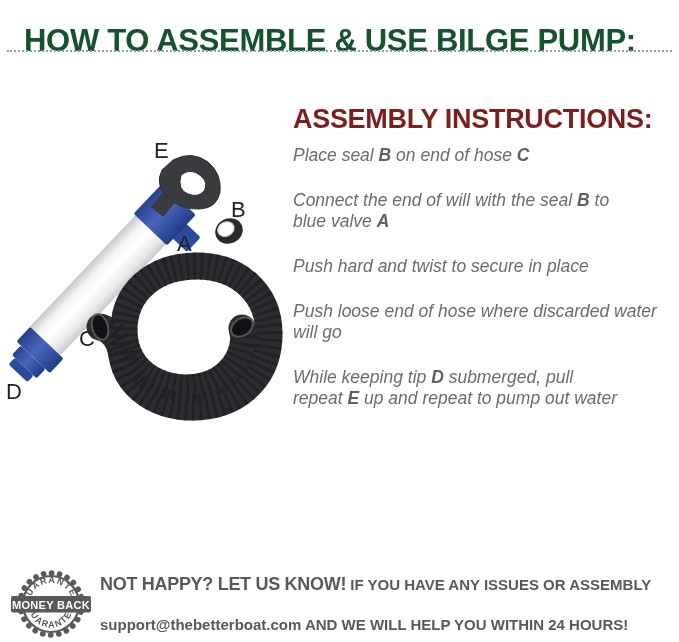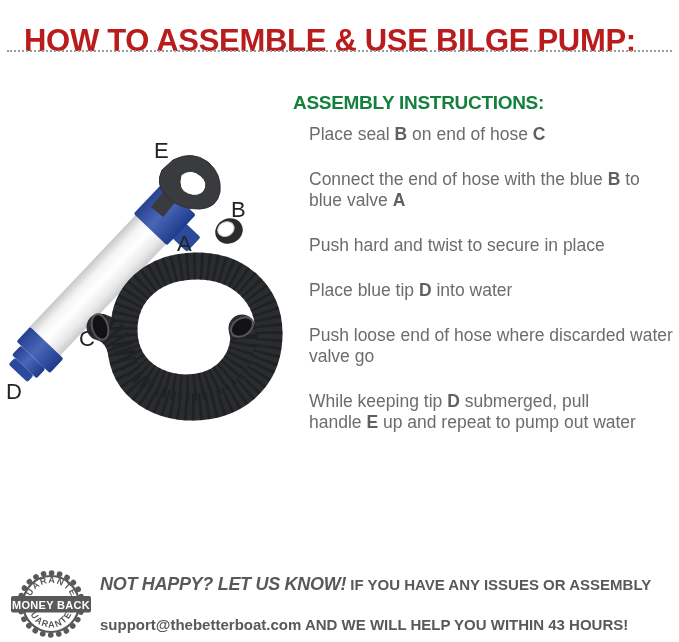--- a/index.html
+++ b/index.html
@@ -2,41 +2,41 @@
 <html><head>
 <meta charset="utf-8">
 <style>
   html,body{margin:0;padding:0;}
   body{
     width:679px;height:642px;position:relative;overflow:hidden;
     background:#ffffff;font-family:"Liberation Sans",sans-serif;
   }
   .title{
     position:absolute;left:24px;top:2px;width:650px;
-    font-size:31px;font-weight:bold;color:#b91c1c;letter-spacing:-0.3px;white-space:nowrap;
+    font-size:31px;font-weight:bold;color:#14532d;letter-spacing:-0.3px;white-space:nowrap;
   }
   .divider{
     position:absolute;top:50px;left:7px;right:7px;height:0;
     border-top:2px dotted #9b9b9f;
   }
   .figure{position:absolute;left:0;top:132px;}
   .col{position:absolute;left:293px;top:92px;width:383px;color:#6B6C6E;}
   .col h2{
-    font-size:19px;font-weight:bold;color:#15803d;margin:0 0 10px 0;letter-spacing:-0.3px;white-space:nowrap;
+    font-size:27px;font-weight:bold;color:#7f1d1d;margin:12px 0 10px 0;letter-spacing:-0.3px;white-space:nowrap;
   }
   .col h2.second{margin-top:63px;}
   .col p{
-    font-size:17.5px;line-height:21px;margin:0 0 24px 16px;white-space:nowrap;
+    font-size:17.5px;line-height:21px;margin:0 0 24px 0;white-space:nowrap;font-style:italic;
   }
   .col p b{font-weight:bold;color:#5f6062;}
   .footer-text{
     position:absolute;left:100px;top:574px;width:578px;
     font-size:15px;font-weight:bold;color:#58595B;line-height:20px;white-space:nowrap;
   }
-  .footer-text .headline{font-style:italic;font-size:18px;letter-spacing:-0.3px;}
+  .footer-text .headline{font-size:18px;letter-spacing:-0.3px;}
   .footer-text .email{
     text-transform:none;color:#58595B;cursor:pointer;
   }
   .badge{position:absolute;left:9px;top:567px;}
   svg text{font-family:"Liberation Sans",sans-serif;}
 </style>
 </head>
 <body>
 
 <h1 class="title">HOW TO ASSEMBLE &amp; USE BILGE PUMP:</h1>
@@ -113,26 +113,25 @@
   <text x="154" y="158" font-size="22" fill="#222325">E</text>
   <text x="231" y="217" font-size="22" fill="#222325">B</text>
   <text x="177" y="251" font-size="22" fill="#222325">A</text>
   <text x="79" y="346" font-size="22" fill="#222325">C</text>
   <text x="6" y="399" font-size="22" fill="#222325">D</text>
 </svg>
 
 <div class="col">
   <h2>ASSEMBLY INSTRUCTIONS:</h2>
   <p><span>Place seal </span><b>B</b><span> on end of hose </span><b>C</b></p>
-  <p><span>Connect the end of hose with the blue </span><b>B</b><span> to</span><br><span>blue valve </span><b>A</b></p>
+  <p><span>Connect the end of will with the seal </span><b>B</b><span> to</span><br><span>blue valve </span><b>A</b></p>
   <p><span>Push hard and twist to secure in place</span></p>
 
-  <p><span>Place blue tip </span><b>D</b><span> into water</span></p>
-  <p><span>Push loose end of hose where discarded water</span><br><span>valve go</span></p>
-  <p><span>While keeping tip </span><b>D</b><span> submerged, pull</span><br><span>handle </span><b>E</b><span> up and repeat to pump out water</span></p>
+  <p><span>Push loose end of hose where discarded water</span><br><span>will go</span></p>
+  <p><span>While keeping tip </span><b>D</b><span> submerged, pull</span><br><span>repeat </span><b>E</b><span> up and repeat to pump out water</span></p>
 </div>
 
 <svg class="badge" width="84" height="76" viewBox="0 0 84 76" xmlns="http://www.w3.org/2000/svg">
   <defs>
     <path id="arcTop" d="M 20 38 A 22 22 0 0 1 64 38" fill="none"></path>
     <path id="arcBottom" d="M 19.5 38 A 22.5 22.5 0 0 0 64.5 38" fill="none"></path>
   </defs>
   <circle cx="42" cy="37" r="31" fill="none" stroke="#58595B" stroke-width="5.5" stroke-dasharray="0.2 7.93" stroke-linecap="round"></circle>
   <circle cx="42" cy="37" r="28" fill="#ffffff" stroke="#58595B" stroke-width="2.2"></circle>
   <text font-size="9" font-weight="bold" fill="#58595B" letter-spacing="1.2">
@@ -143,14 +142,14 @@
   </text>
   <rect x="2" y="29" width="80" height="16.5" rx="2" fill="#58595B"></rect>
   <text x="42" y="41.5" font-size="11" font-weight="bold" fill="#ffffff" text-anchor="middle" letter-spacing="0.3">MONEY BACK</text>
 </svg>
 
 <div class="footer-text">
   <span class="headline">NOT HAPPY? LET US KNOW!</span>
   <span>IF YOU HAVE ANY ISSUES OR ASSEMBLY</span><br>
   <br>
   <a class="email">support@thebetterboat.com</a>
-  <span>AND WE WILL HELP YOU WITHIN 43 HOURS!</span>
+  <span>AND WE WILL HELP YOU WITHIN 24 HOURS!</span>
 </div>
 
 </body></html>

